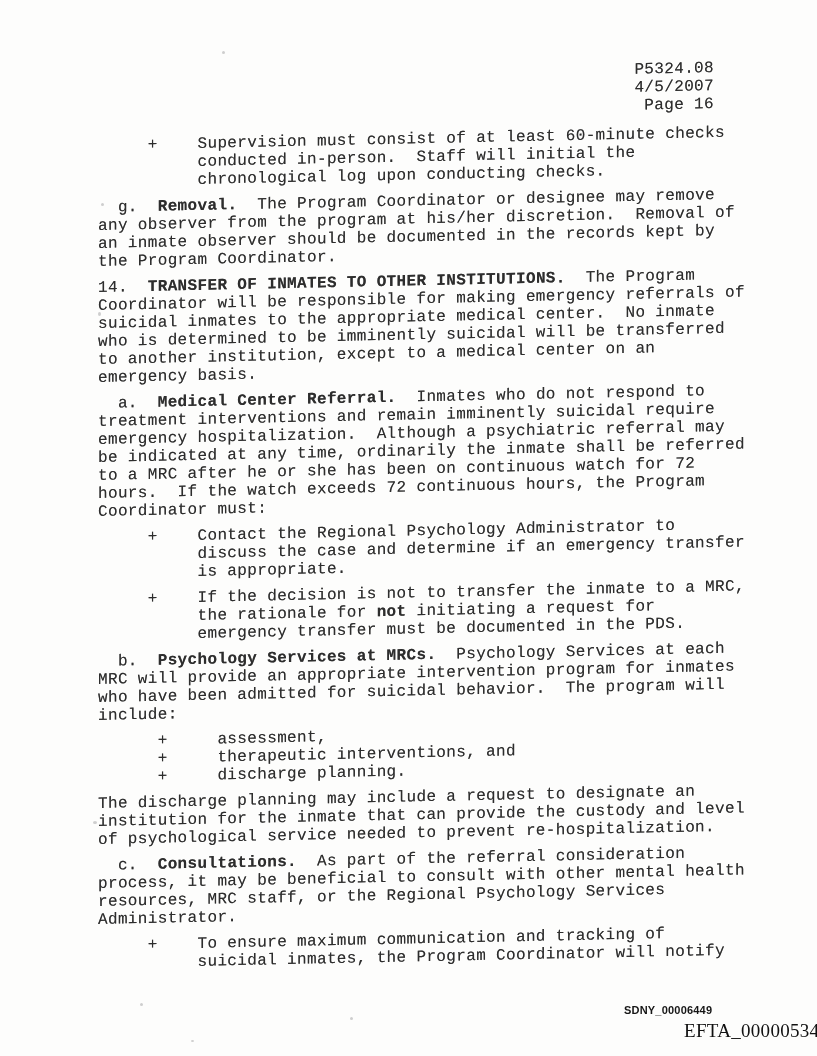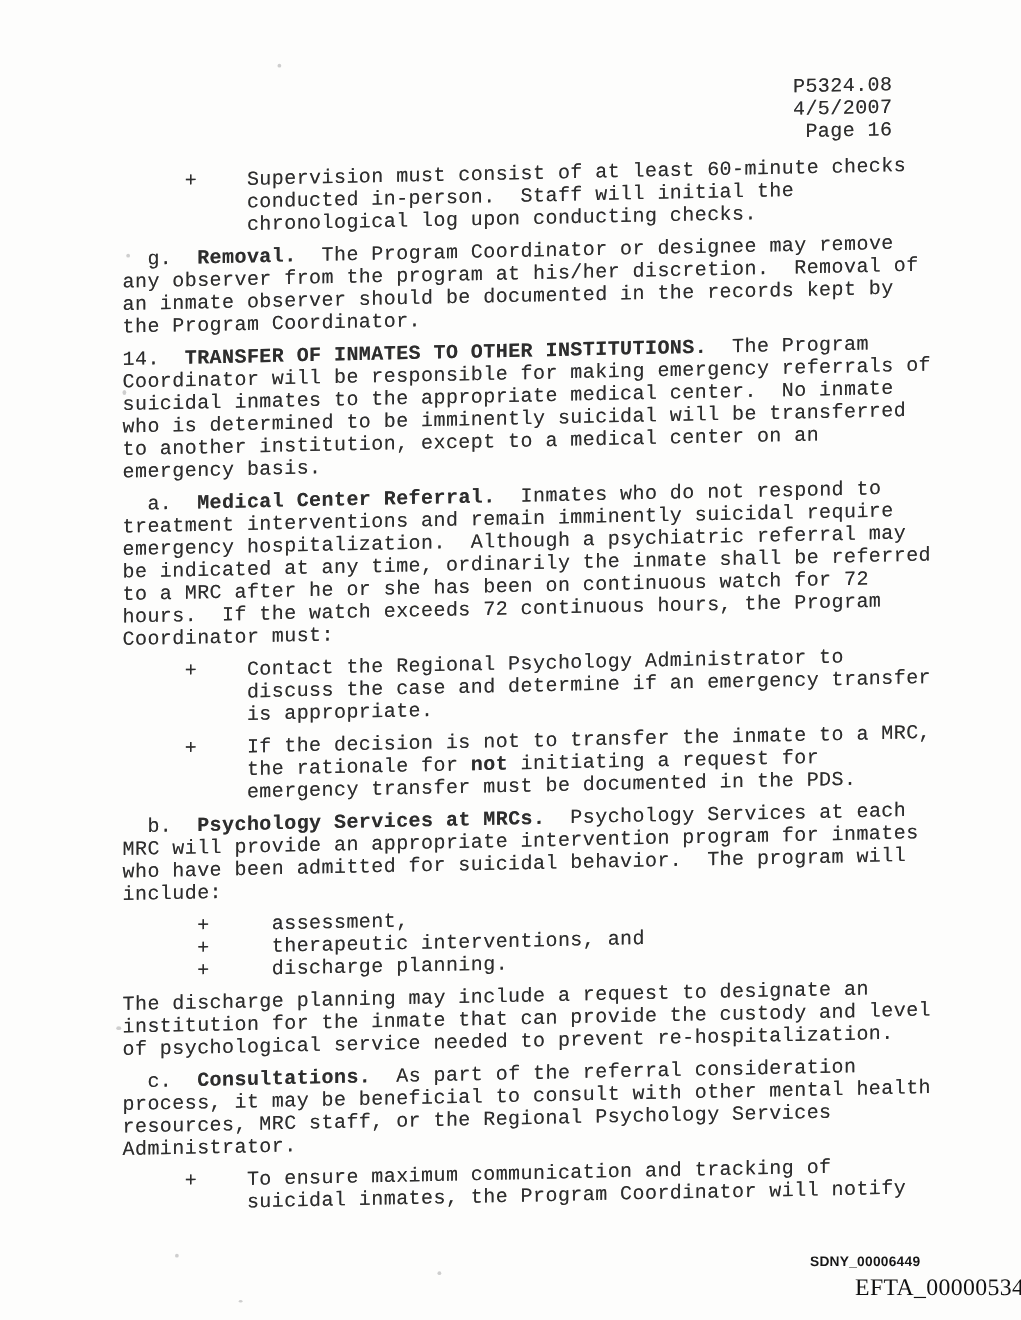--- a/index.html
+++ b/index.html
@@ -21,21 +21,21 @@
     text-shadow:0 0 .5px rgba(45,45,45,.55);
   }
   .doc-header{text-align:right;padding-right:2px;}
   .doc-header div{white-space:pre;}
   .doc-body{margin-top:11px;}
   .para{margin-top:8px;}
   .para:first-child{margin-top:0;}
   .tline{white-space:pre;}
   .b{font-weight:bold;}
   .stamp-small{
-    position:absolute;left:648px;top:1004px;
+    position:absolute;left:624px;top:1004px;
     font-family:"Liberation Sans", sans-serif;
     font-size:11px;font-weight:600;color:#161616;letter-spacing:.2px;
   }
   .stamp-large{
     position:absolute;left:684px;top:1020px;
     font-family:"Liberation Serif", serif;
     font-size:19px;color:#111111;letter-spacing:.3px;
   }
   .speck{position:absolute;border-radius:50%;background:#b5b5b5;opacity:.65;}
 </style>

